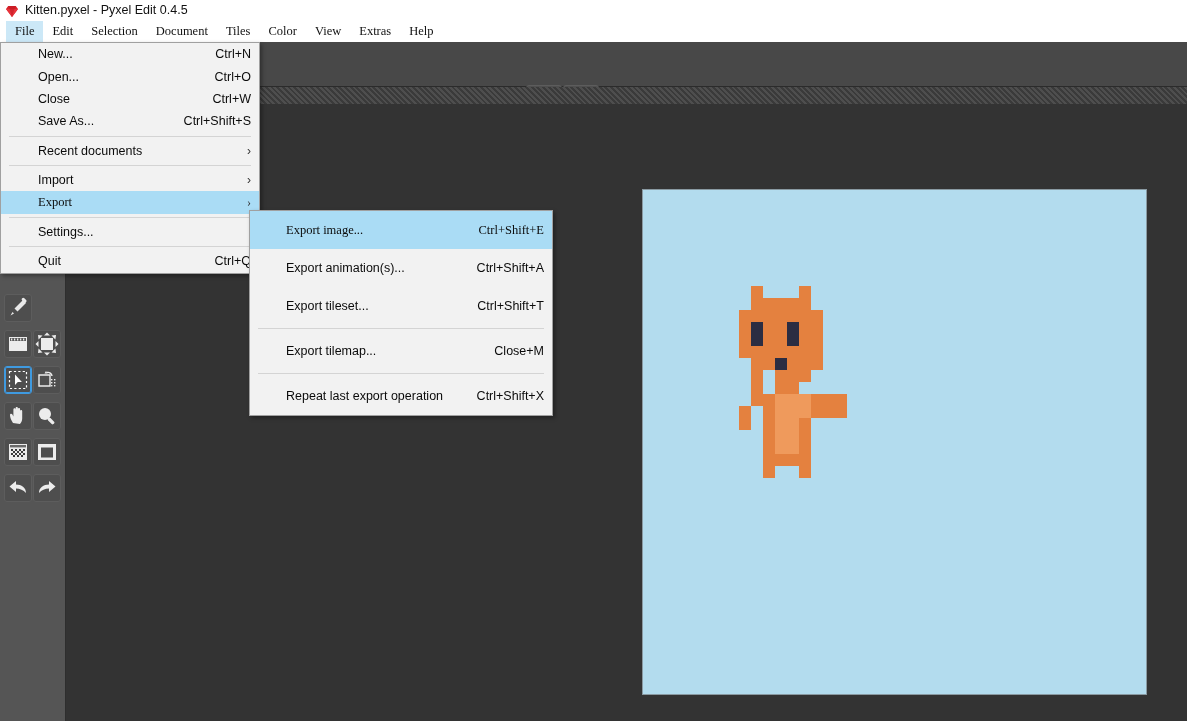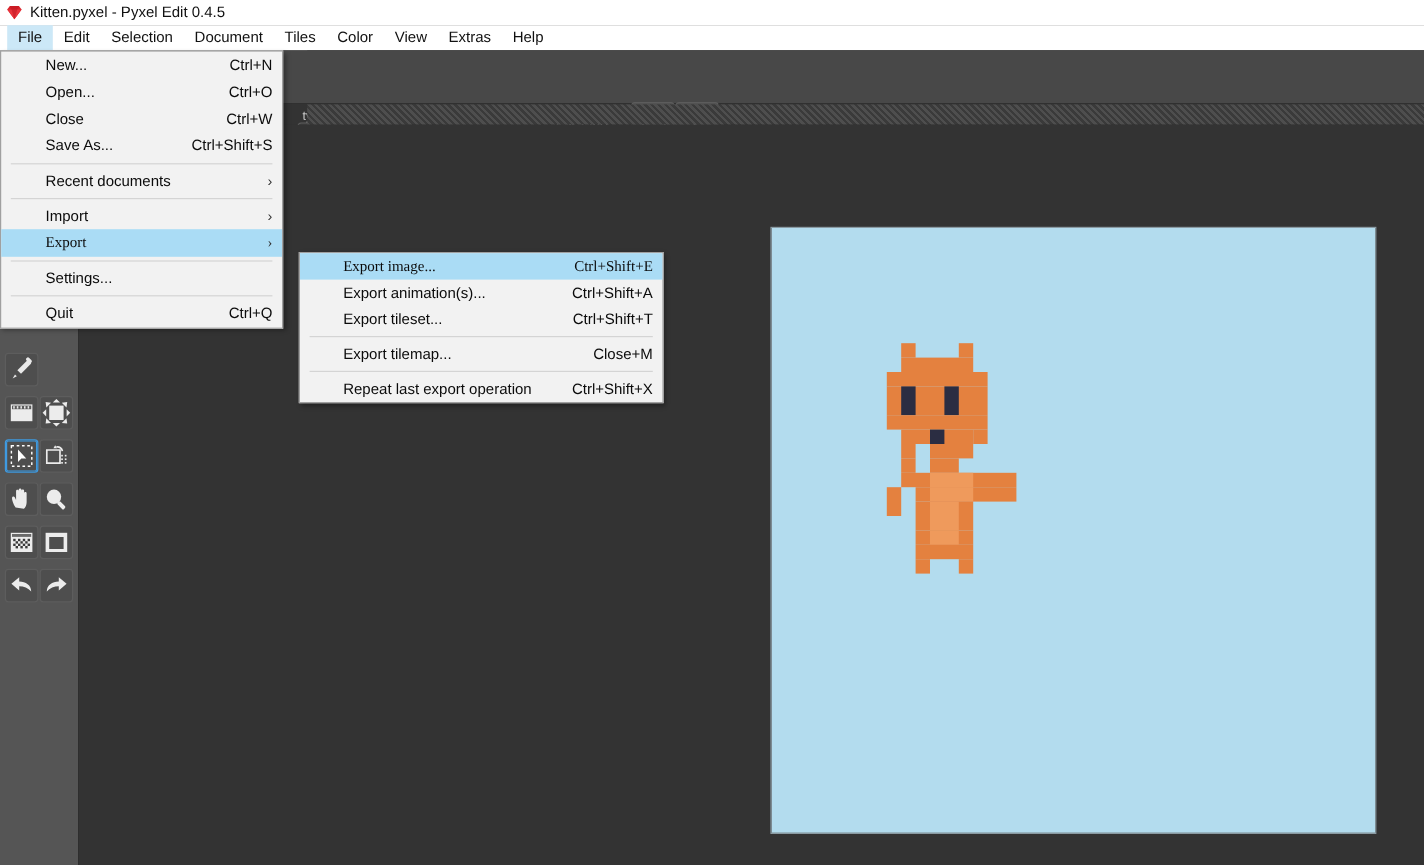--- a/index.html
+++ b/index.html
@@ -10,21 +10,21 @@
     -webkit-font-smoothing:antialiased;
   }
   .app{position:relative;width:1187px;height:721px;}
 
   
   .titlebar{position:absolute;left:0;top:0;width:1187px;height:21px;background:#ffffff;}
   .title-logo{position:absolute;left:5px;top:4px;width:14px;height:13px;}
   .title-text{position:absolute;left:25px;top:3px;font-size:12.5px;color:#111;white-space:nowrap;}
 
   
-  .menubar{position:absolute;left:0;top:21px;width:1187px;height:21px;background:#ffffff;}
+  .menubar{position:absolute;left:0;top:21px;width:1187px;height:21px;background:#ffffff;font-family:Liberation Serif, serif;}
   .menubar-inner{position:absolute;left:6px;top:0;height:21px;display:flex;align-items:center;}
   .menu-item{height:21px;line-height:21px;padding:0 9px;font-size:12.5px;color:#111;cursor:default;white-space:nowrap;}
   .menu-item.active{background:#cce8f7;}
 
   
   .menu-underline{position:absolute;left:0;top:42px;width:256px;height:2px;background:#ffffff;}
 
   
   .body-dark{position:absolute;left:0;top:42px;width:1187px;height:679px;background:#333333;}
 
@@ -59,31 +59,31 @@
 
   
   .canvas-area{position:absolute;left:66px;top:104px;width:1121px;height:617px;background:#333333;overflow:hidden;}
   .artboard{position:absolute;left:577px;top:86px;width:503px;height:504px;background:#b3dcee;
             outline:1px solid #8a9aa2;}
   .px{position:absolute;}
 
   
   .popup{position:absolute;background:#f2f2f2;border:1px solid #a0a0a0;box-sizing:border-box;
          box-shadow:2px 2px 4px rgba(0,0,0,.35);}
-  .file-menu{left:0;top:42px;width:236px;}
+  .file-menu{left:0;top:42px;width:260px;}
   .mrow{position:relative;height:22.4px;display:flex;align-items:center;padding:0 8px 0 37px;
         font-size:12.5px;color:#0b0b0b;box-sizing:border-box;white-space:nowrap;}
   .mrow.hl{background:#aadcf5;font-family:Liberation Serif, serif;}
   .mrow .accel{margin-left:auto;font-size:12.5px;color:#0b0b0b;padding-left:16px;}
   .mrow .arrow{margin-left:auto;font-size:12px;color:#333;}
   .msep{height:1px;background:#d4d4d4;margin:3px 8px 3px 8px;}
 
   
   .sub-menu{left:249px;top:210px;width:304px;}
-  .sub-menu .mrow{height:22px;padding-left:36px;}
+  .sub-menu .mrow{height:38px;padding-left:36px;}
 </style>
 </head>
 <body>
 
 <div class="app">
 
   <div class="titlebar">
     <span class="title-logo">
       <svg width="14" height="13" viewBox="0 0 14 13">
         <path d="M1 4 L3.2 1 H10.8 L13 4 L7 12 Z" fill="#d8222a"></path>

